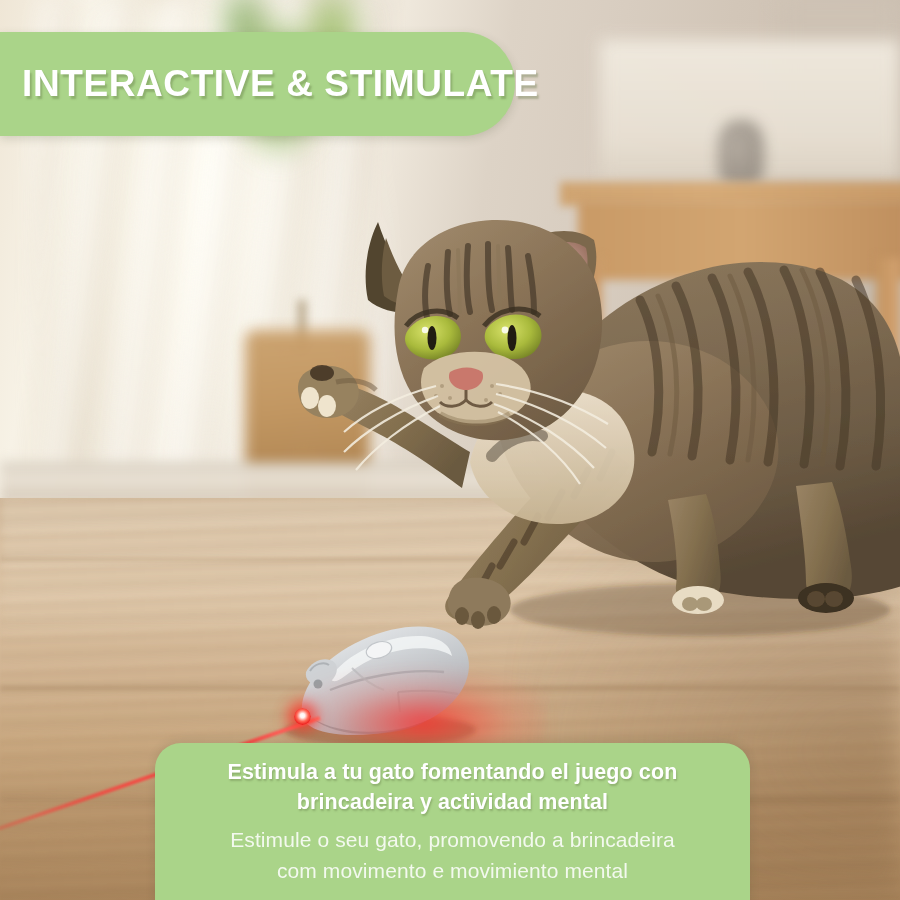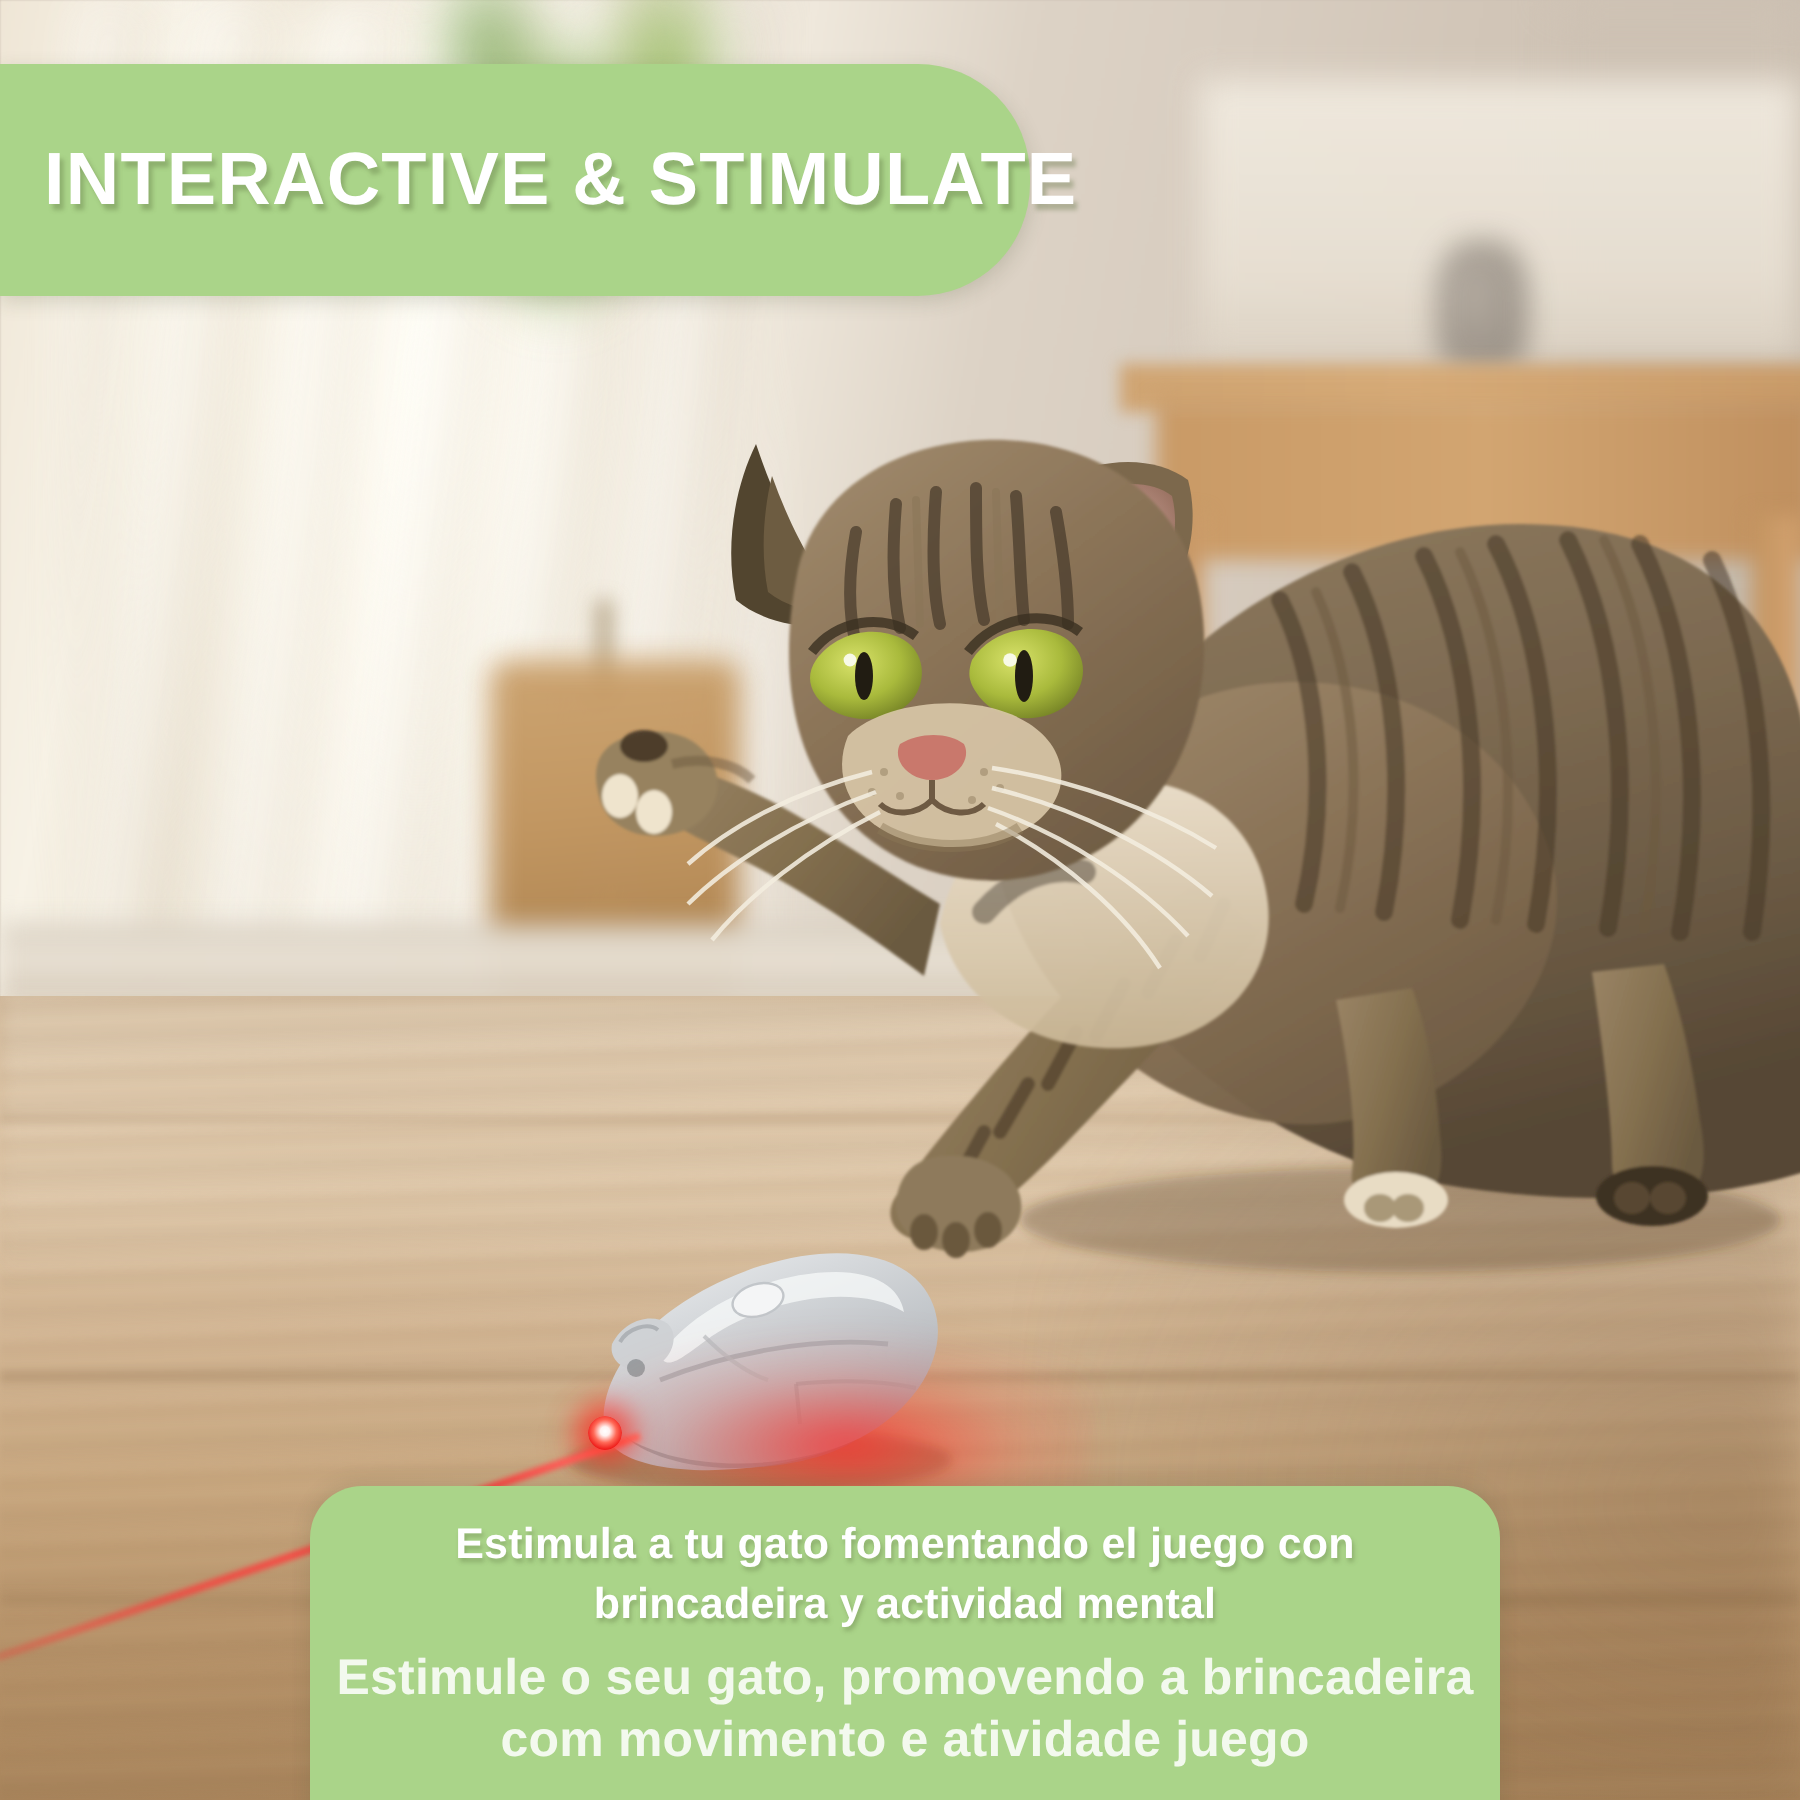--- a/index.html
+++ b/index.html
@@ -288,21 +288,21 @@
       #ffffff 0%, #fff2f0 18%, #ff6a58 45%, #ee1b18 72%, rgba(200,10,10,0.25) 100%);
     box-shadow: 0 0 14px 6px rgba(255,40,30,0.75);
   }
 
   
   .banner-top {
     position: absolute;
     left: 0;
     top: 32px;
     width: 515px;
-    height: 116px;
+    height: 104px;
     background: #aad489;
     border-radius: 0 56px 56px 0;
     display: flex;
     align-items: center;
     box-shadow: 0 3px 10px rgba(60,70,40,0.18);
   }
   .banner-top-text {
     margin-left: 22px;
     color: #ffffff;
     font-size: 37px;
@@ -327,22 +327,22 @@
     color: #ffffff;
     font-size: 21.5px;
     font-weight: bold;
     line-height: 30px;
     text-shadow: 1px 2px 2px rgba(90,110,60,0.35);
     padding-top: 14px;
     letter-spacing: 0.1px;
   }
   .banner-bottom .line-pt {
     color: rgba(255,255,255,0.86);
-    font-size: 25px;
-    font-weight: bold;
+    font-size: 21px;
+    font-weight: normal;
     line-height: 31px;
     padding-top: 7px;
     letter-spacing: 0.1px;
   }
 </style>
 </head>
 <body>
 
 <div id="poster">
 
@@ -618,17 +618,17 @@
     <div class="banner-top-text">INTERACTIVE &amp; STIMULATE</div>
   </div>
 
   <div class="banner-bottom">
     <div class="line-es">
       <div>Estimula a tu gato fomentando el juego con</div>
       <div>brincadeira y actividad mental</div>
     </div>
     <div class="line-pt">
       <div>Estimule o seu gato, promovendo a brincadeira</div>
-      <div>com movimento e atividade juego</div>
+      <div>com movimento e movimiento mental</div>
     </div>
   </div>
 
 </div>
 
 </body></html>

